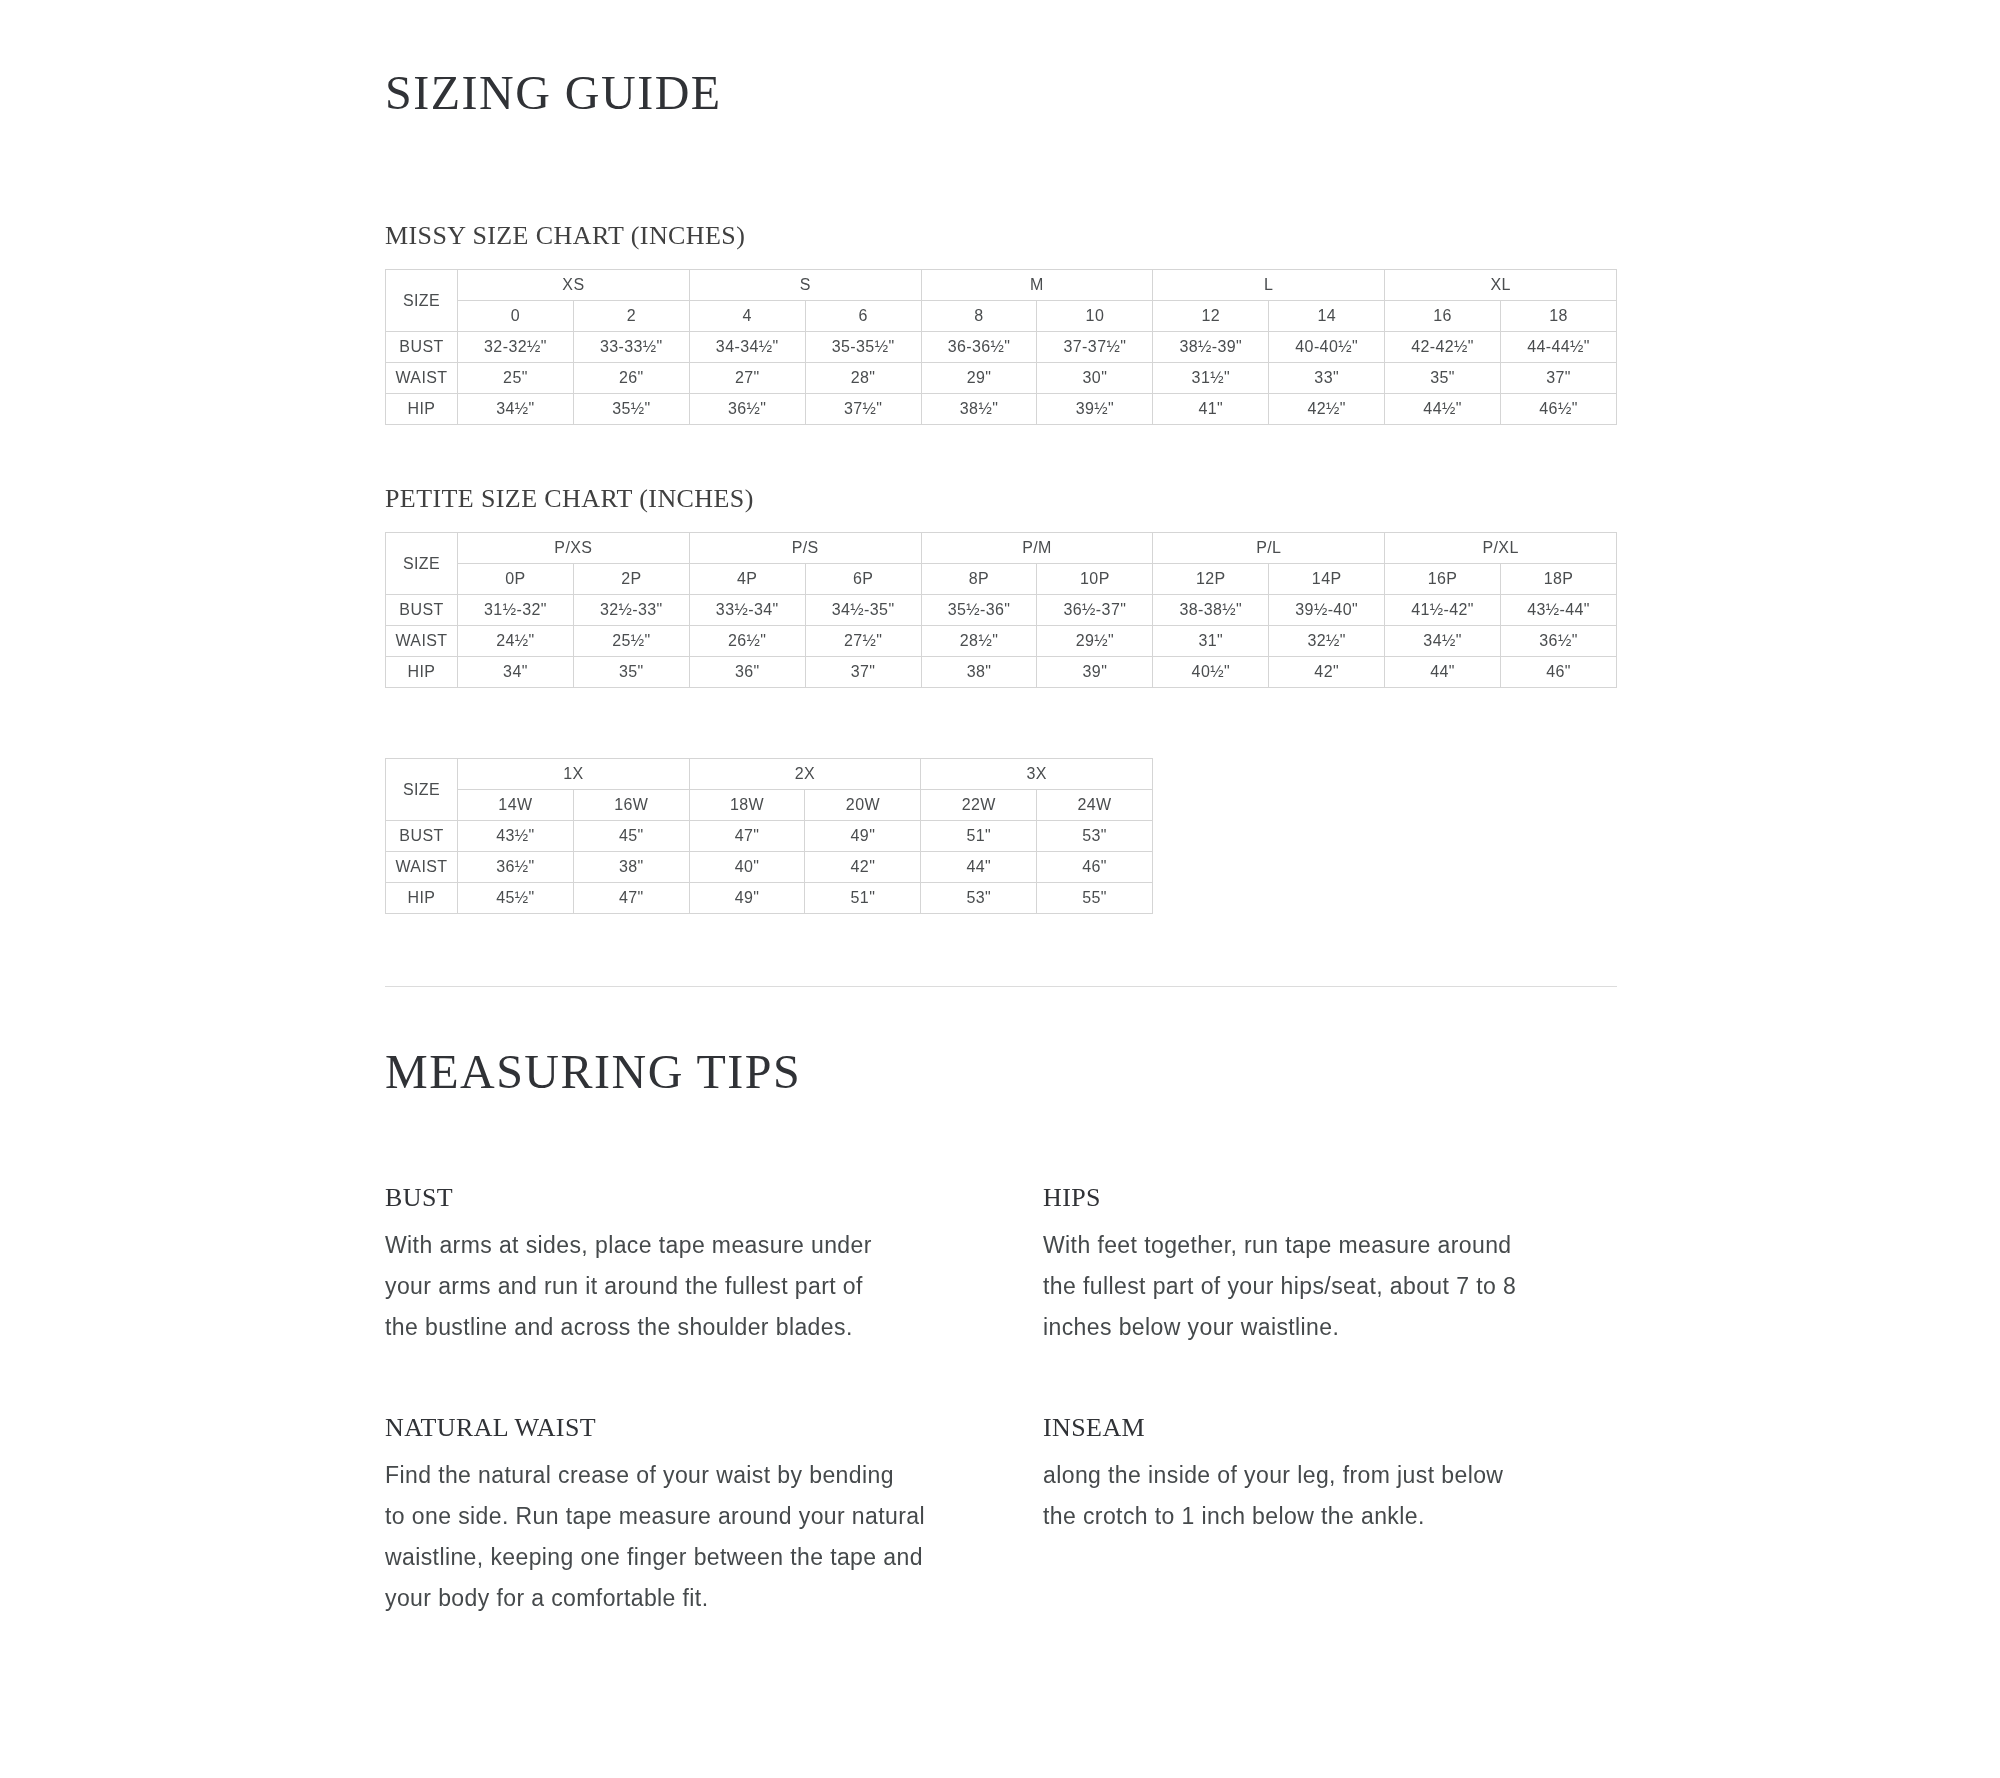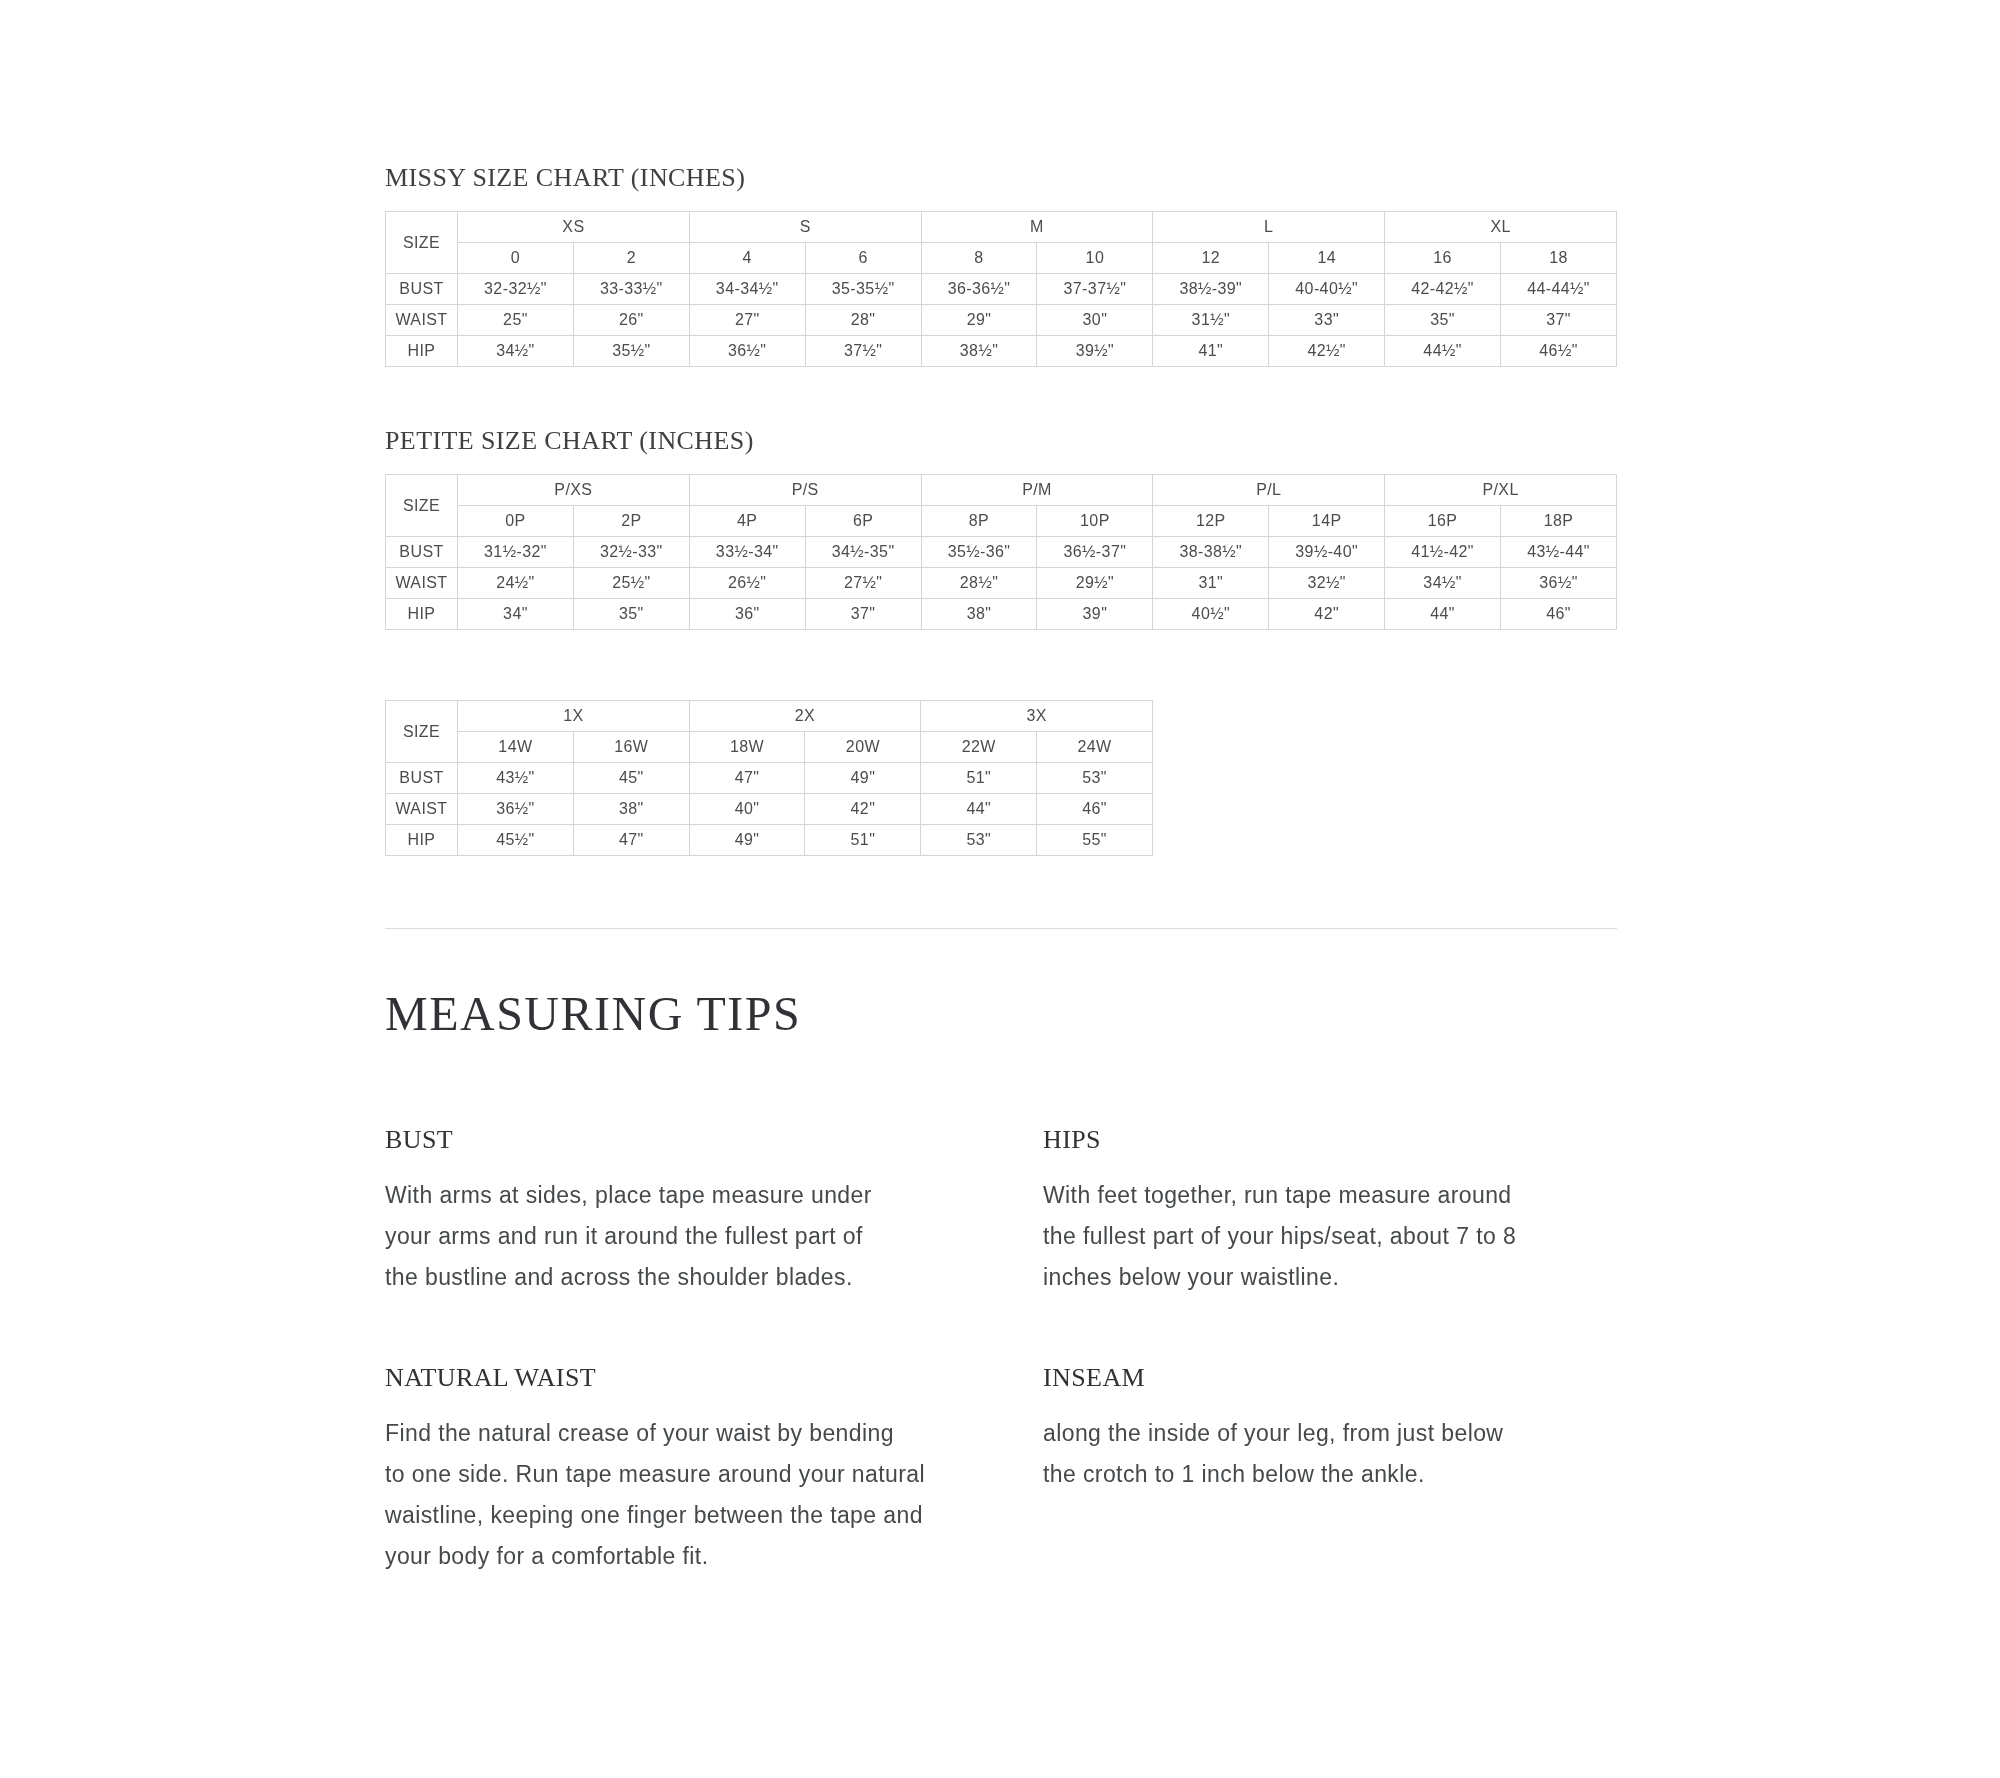--- a/index.html
+++ b/index.html
@@ -73,36 +73,37 @@
     width: 1232px;
   }
   .tip h3 {
     font-family: "Liberation Serif", "DejaVu Serif", serif;
     font-size: 26px;
     font-weight: 400;
     letter-spacing: 0.4px;
     color: #303236;
     line-height: 30px;
   }
-  .tip-body { margin-top: 20px; }
+  .tip-body { margin-top: 12px; }
   .tip-line {
     height: 41px;
     line-height: 41px;
     font-size: 23px;
     font-weight: 300;
     letter-spacing: 0.4px;
     color: #45494b;
     white-space: nowrap;
   }
 </style>
 </head>
 <body>
 
 <div class="page">
 
+  <h1 class="big-title">SIZING GUIDE</h1>
 
   <section class="chart-section first">
     <h2>MISSY SIZE CHART (INCHES)</h2>
   <table class="size-table" style="width: 1232px;">
         <tbody>
           <tr>
             <th class="corner" rowspan="2">SIZE</th>
             <th colspan="2">XS</th>
             <th colspan="2">S</th>
             <th colspan="2">M</th>

